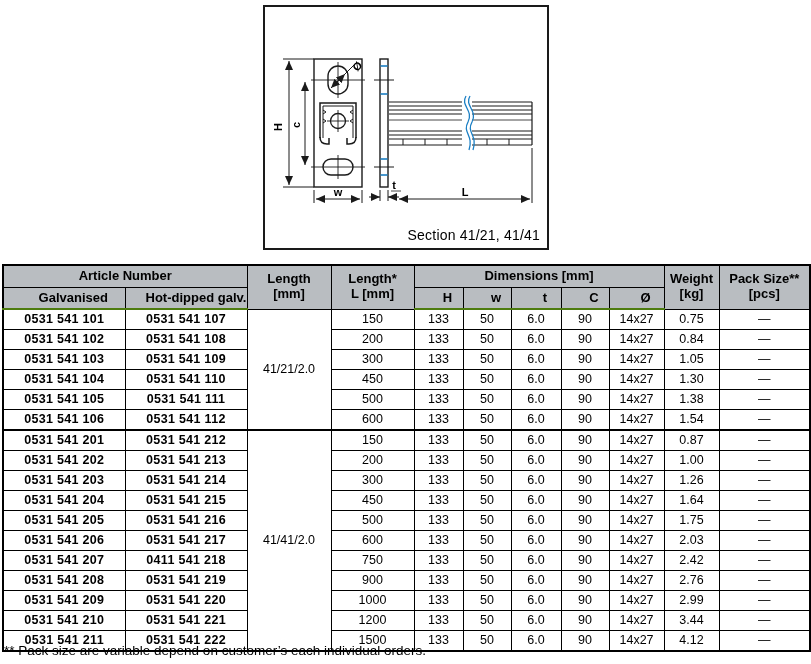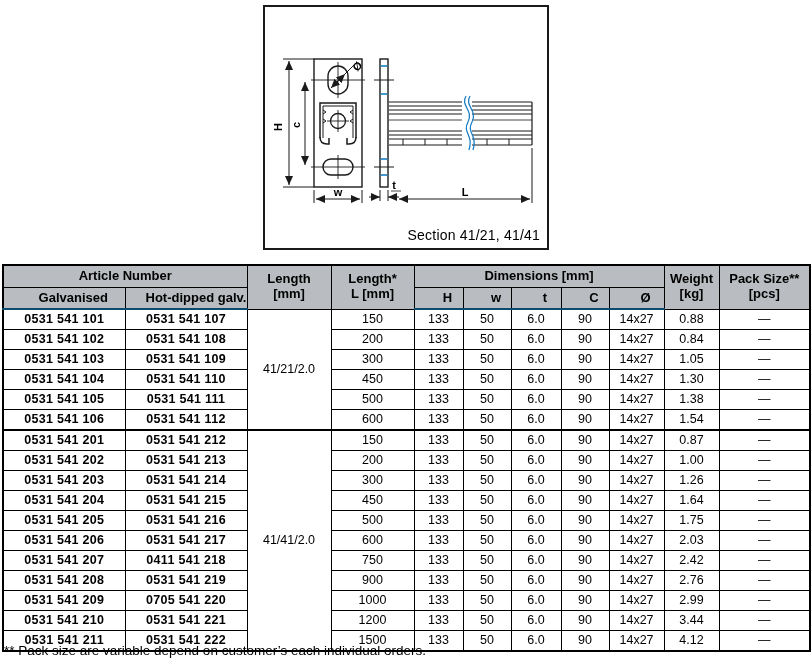--- a/index.html
+++ b/index.html
@@ -9,21 +9,21 @@
   #drawing-box{position:absolute;left:263px;top:5px;width:282px;height:241px;border:2px solid #1a1a1a;background:#fff;}
   #drawing-box svg{position:absolute;left:0;top:0;}
   #drawing-caption{position:absolute;right:7px;bottom:5px;font-size:14px;letter-spacing:.2px;text-align:center;}
 
   
   #spec-table{position:absolute;left:2px;top:264px;border-collapse:collapse;table-layout:fixed;width:807px;border:2px solid #000;}
   #spec-table th,#spec-table td{border:1px solid #000;text-align:center;vertical-align:middle;padding:0 2px;white-space:nowrap;overflow:hidden;}
   #spec-table thead th{background:#b9bdc1;font-size:13px;font-weight:bold;line-height:1.15;}
   #spec-table thead tr.h1 th{height:21px;margin-left:20px;}
   #spec-table thead tr.h2 th{height:20px;}
-  #spec-table thead tr.h2 th{border-bottom:2px solid #0c4a6e;padding-left:20px;}
+  #spec-table thead tr.h2 th{border-bottom:2px solid #4d7c0f;padding-left:20px;}
   #spec-table tbody td{font-size:12.5px;height:19px;line-height:19px;}
   #spec-table tbody td.bold{font-weight:bold;letter-spacing:.3px;}
   #spec-table tbody tr.group-start td{border-top:2px solid #000;}
   #spec-table .section-cell{font-size:12.5px;text-align:center;}
 
   #footnote{position:absolute;left:4px;top:643px;font-size:13.5px;}
 
   .dimlbl{font-size:11px;font-weight:bold;}
 </style>
 </head>
@@ -196,21 +196,21 @@
       <tr>
         <td class="bold">0531 541 101</td>
         <td class="bold">0531 541 107</td>
         <td class="section-cell" rowspan="6">41/21/2.0</td>
         <td>150</td>
         <td>133</td>
         <td>50</td>
         <td>6.0</td>
         <td>90</td>
         <td>14x27</td>
-        <td>0.88</td>
+        <td>0.75</td>
         <td>—</td>
       </tr>
       <tr>
         <td class="bold">0531 541 102</td>
         <td class="bold">0531 541 108</td>
         <td>200</td>
         <td>133</td>
         <td>50</td>
         <td>6.0</td>
         <td>90</td>
@@ -358,21 +358,21 @@
         <td>133</td>
         <td>50</td>
         <td>6.0</td>
         <td>90</td>
         <td>14x27</td>
         <td>2.76</td>
         <td>—</td>
       </tr>
       <tr>
         <td class="bold">0531 541 209</td>
-        <td class="bold">0705 541 220</td>
+        <td class="bold">0531 541 220</td>
         <td>1000</td>
         <td>133</td>
         <td>50</td>
         <td>6.0</td>
         <td>90</td>
         <td>14x27</td>
         <td>2.99</td>
         <td>—</td>
       </tr>
       <tr>

